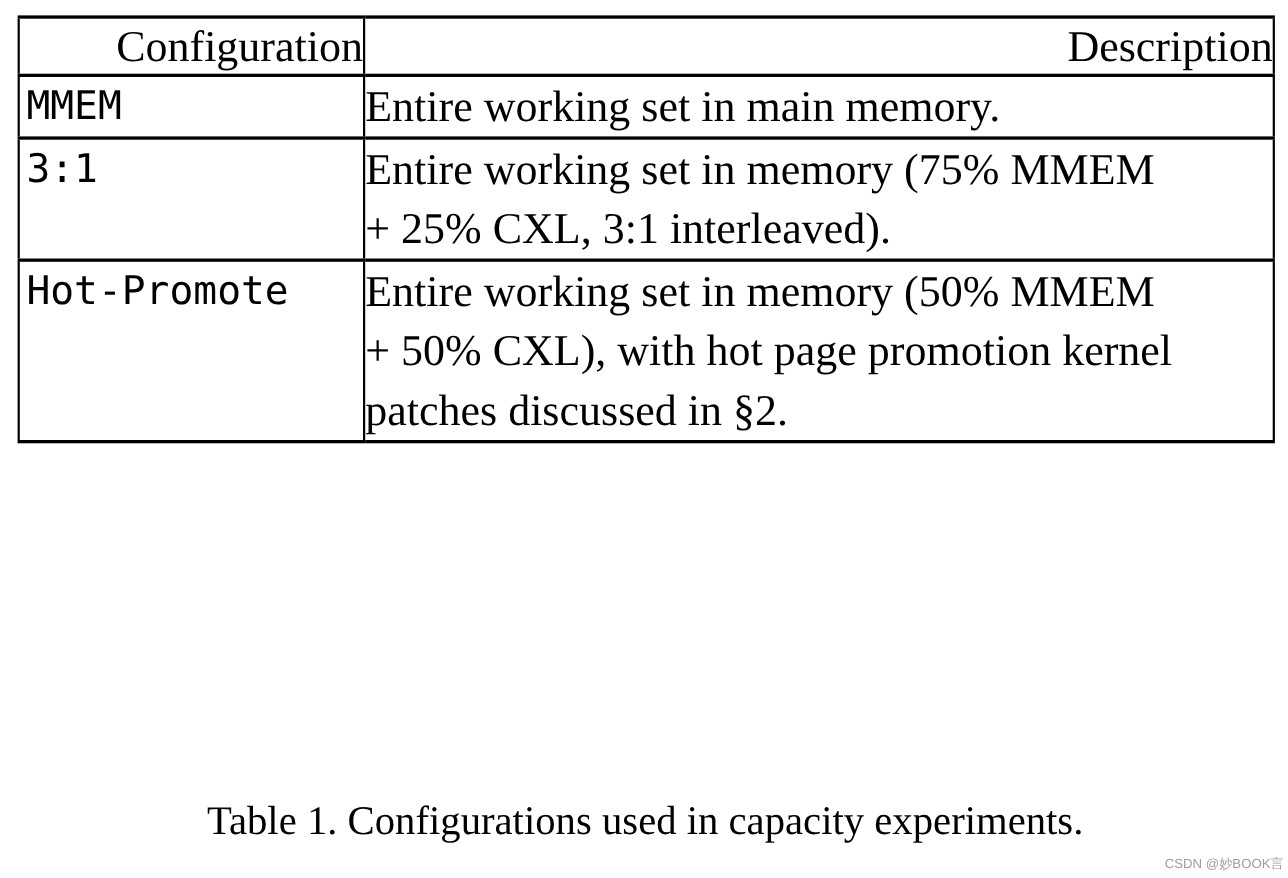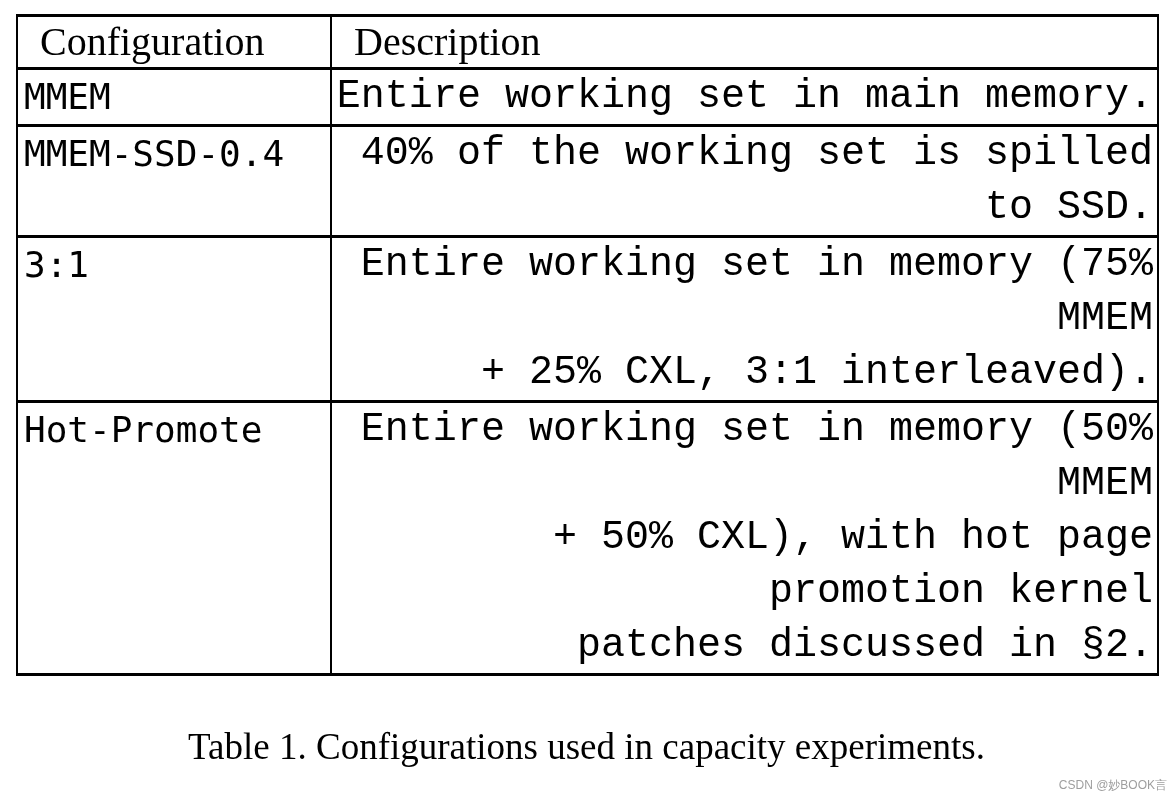--- a/index.html
+++ b/index.html
@@ -34,37 +34,36 @@
     vertical-align: top;
     color: #000000;
     padding: 0;
     overflow: hidden;
   }
   .paper-table th {
     font-family: "Liberation Serif", serif;
     font-weight: normal;
     font-size: 40px;
     line-height: 50px;
-    text-align: left;
+    text-align: right;
     padding-left: 22px;
   }
   td.cfg-cell {
     font-family: "DejaVu Sans Mono", monospace;
     font-size: 36px;
     line-height: 54px;
     padding-left: 6px;
     white-space: nowrap;
   }
   td.desc-cell {
-    font-family: Liberation Mono, monospace;
+    font-family: Liberation Serif, serif;
     font-size: 40px;
     line-height: 54px;
     padding-right: 4px;
     white-space: pre-line;
-    text-align: right;
   }
   .caption {
     position: absolute;
     left: 16px;
     top: 725px;
     width: 1141px;
     text-align: center;
     font-family: "Liberation Serif", serif;
     font-weight: normal;
     font-size: 37px;
@@ -95,24 +94,20 @@
         <th>Configuration</th>
         <th>Description</th>
       </tr>
     </thead>
     <tbody>
       <tr>
         <td class="cfg-cell">MMEM</td>
         <td class="desc-cell">Entire working set in main memory.</td>
       </tr>
       <tr>
-        <td class="cfg-cell">MMEM-SSD-0.4</td>
-        <td class="desc-cell">40% of the working set is spilled to SSD.</td>
-      </tr>
-      <tr>
         <td class="cfg-cell">3:1</td>
         <td class="desc-cell">Entire working set in memory (75% MMEM
 + 25% CXL, 3:1 interleaved).</td>
       </tr>
       <tr>
         <td class="cfg-cell">Hot-Promote</td>
         <td class="desc-cell">Entire working set in memory (50% MMEM
 + 50% CXL), with hot page promotion kernel
 patches discussed in §2.</td>
       </tr>

